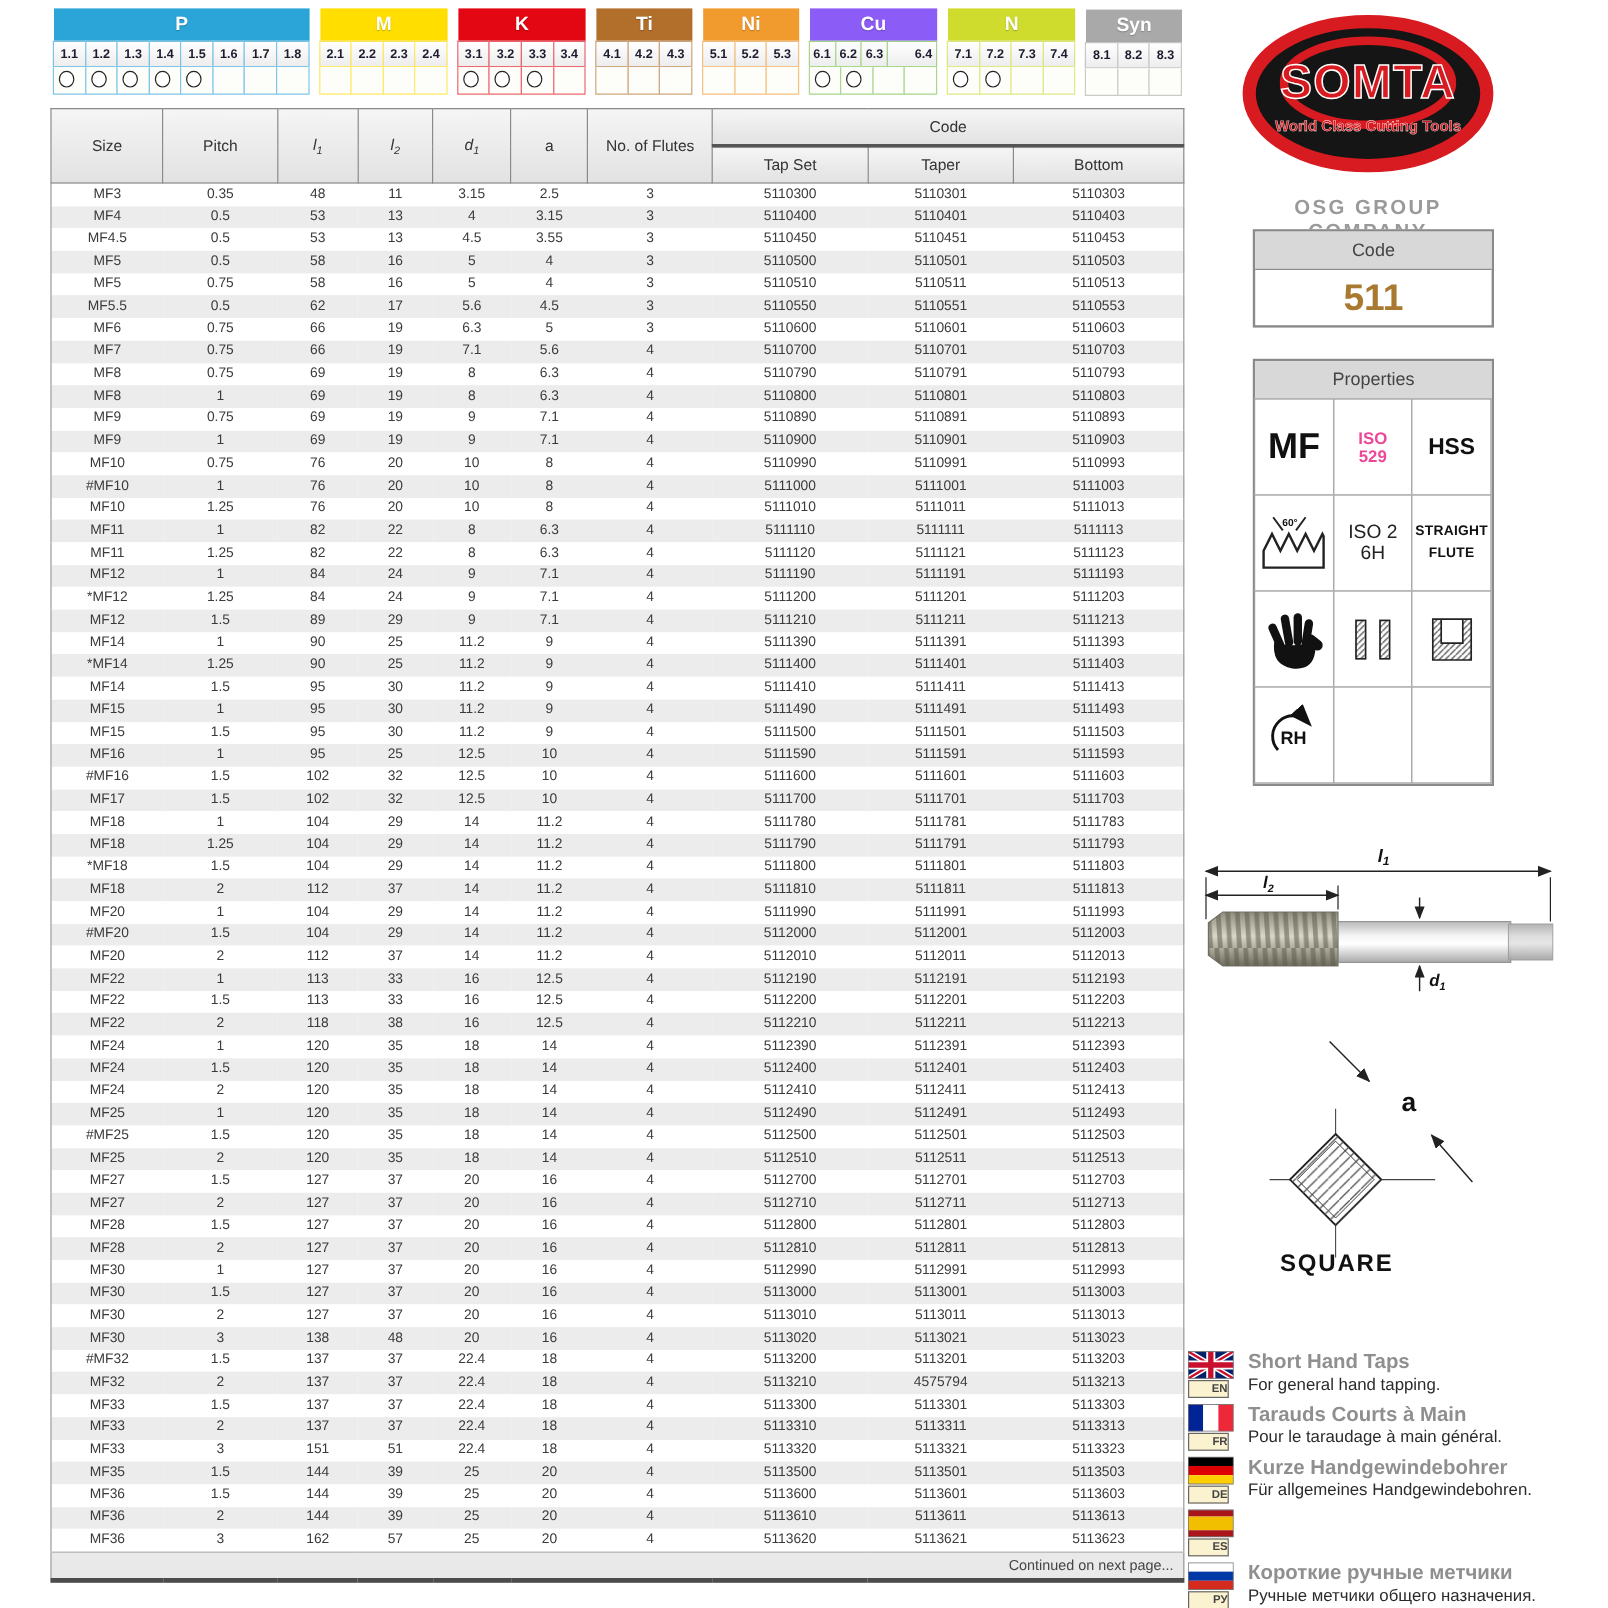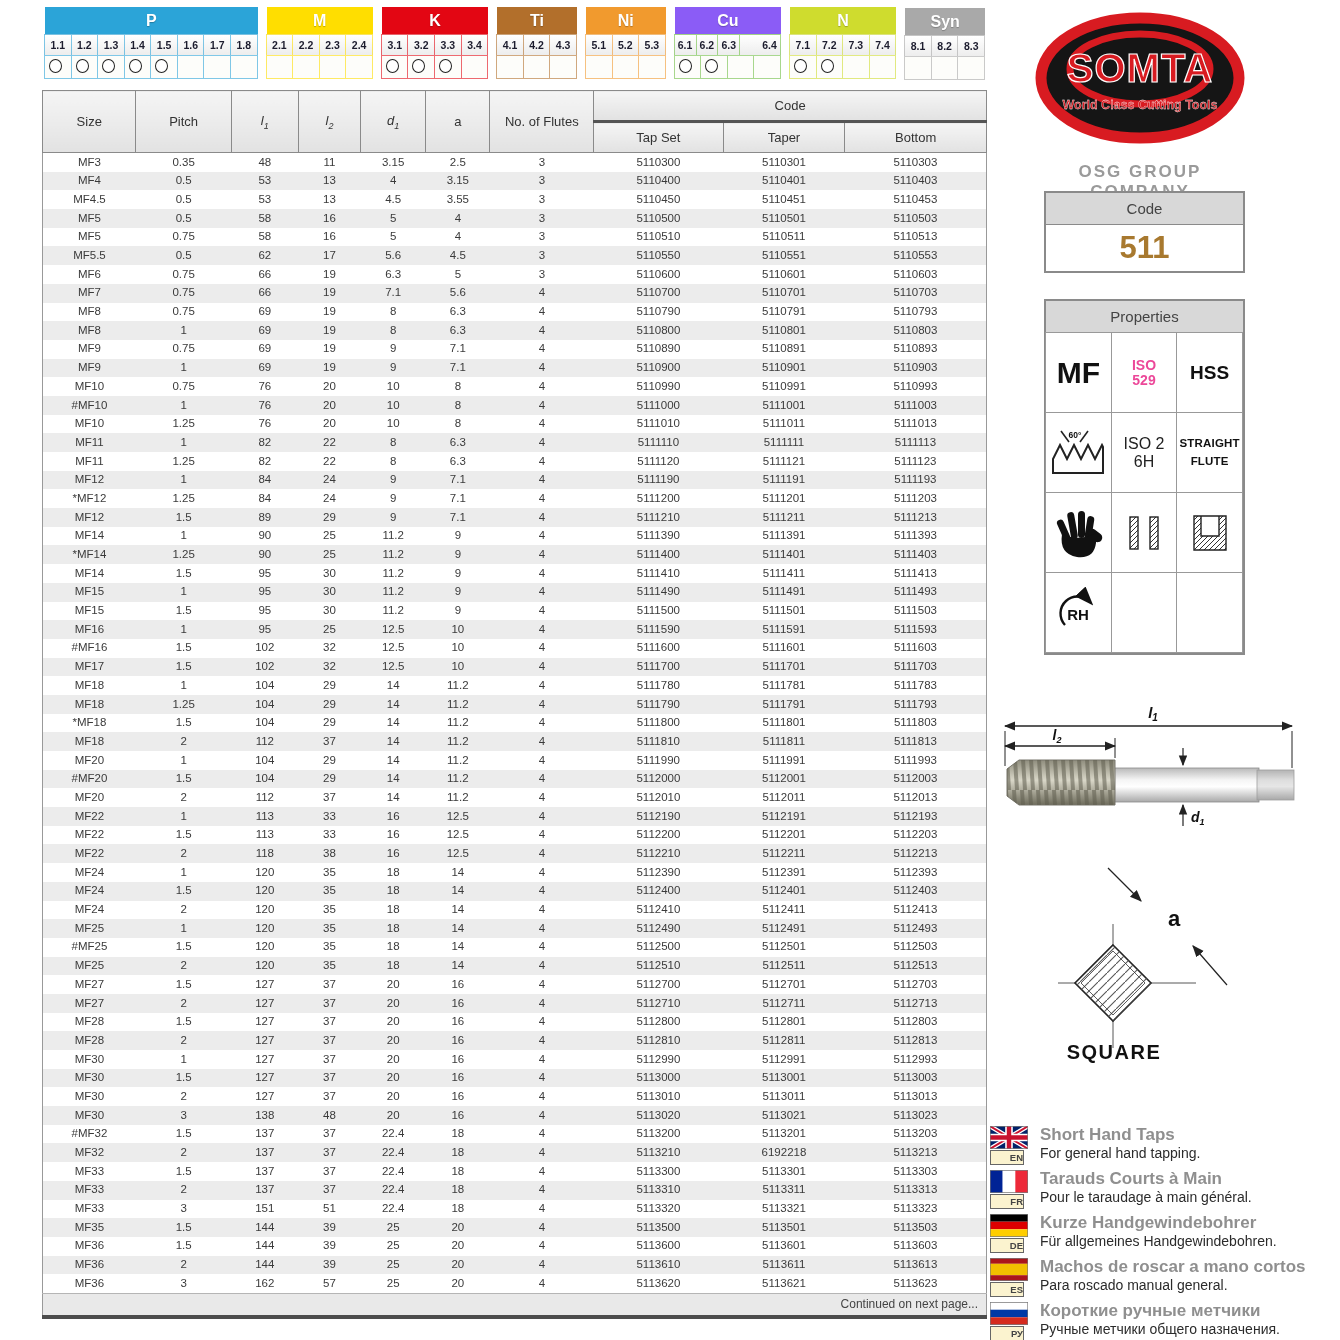--- a/index.html
+++ b/index.html
@@ -877,21 +877,21 @@
           </tr>
           <tr class="odd">
             <td>MF32</td>
             <td>2</td>
             <td>137</td>
             <td>37</td>
             <td>22.4</td>
             <td>18</td>
             <td>4</td>
             <td>5113210</td>
-            <td>6192218</td>
+            <td>4575794</td>
             <td>5113213</td>
           </tr>
           <tr class="even">
             <td>MF33</td>
             <td>1.5</td>
             <td>137</td>
             <td>37</td>
             <td>22.4</td>
             <td>18</td>
             <td>4</td>
@@ -1205,24 +1205,20 @@
       <span class="flag-slot">
   <svg width="38" height="23" viewBox="0 0 60 36">
     <rect width="60" height="9" fill="#AA151B"></rect>
               <rect y="9" width="60" height="18" fill="#F1BF00"></rect>
     <rect y="27" width="60" height="9" fill="#AA151B"></rect>
     <rect width="60" height="36" fill="none" stroke="#777" stroke-width="2"></rect>
   </svg>
 </span>
       <span class="lang-code">ES</span>
     </div>
-    <div class="lang-text">
-      <div class="lang-title">Machos de roscar a mano cortos</div>
-      <div class="lang-sub">Para roscado manual general.</div>
-    </div>
   </div>
 
   <div class="lang-row">
     <div class="flag-col">
       <span class="flag-slot">
   <svg width="38" height="23" viewBox="0 0 60 36">
     <rect width="60" height="12" fill="#fff"></rect>
               <rect y="12" width="60" height="12" fill="#0039A6"></rect>
     <rect y="24" width="60" height="12" fill="#D52B1E"></rect>
     <rect width="60" height="36" fill="none" stroke="#777" stroke-width="2"></rect>

